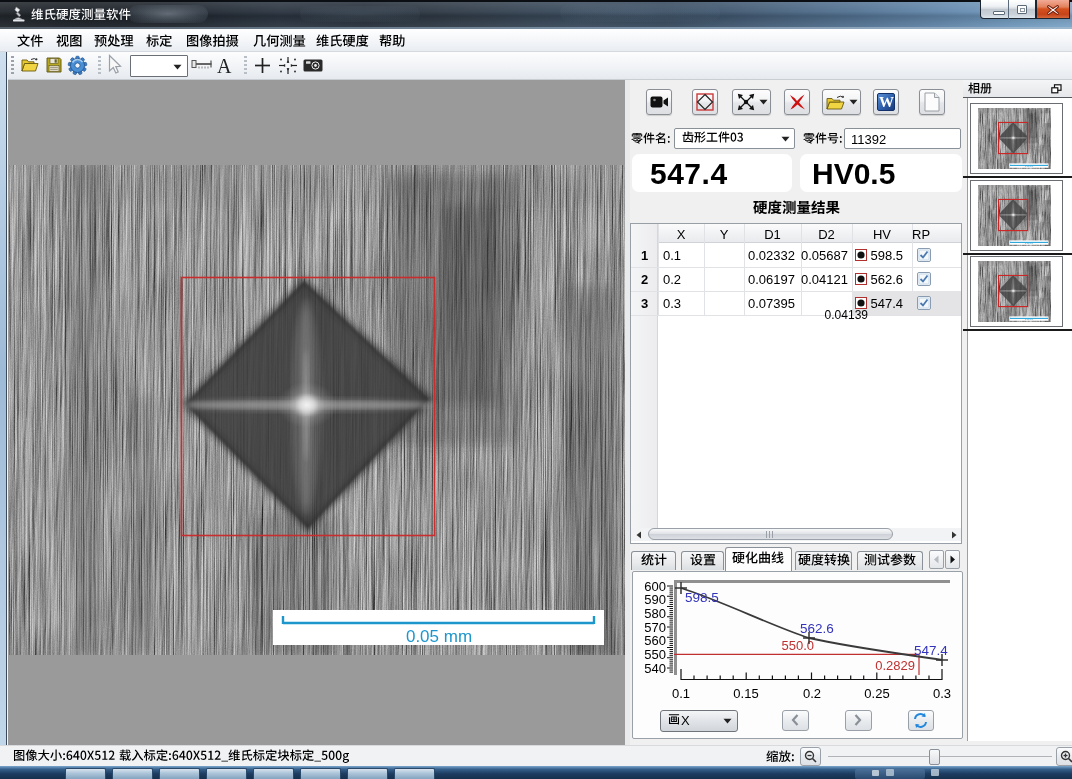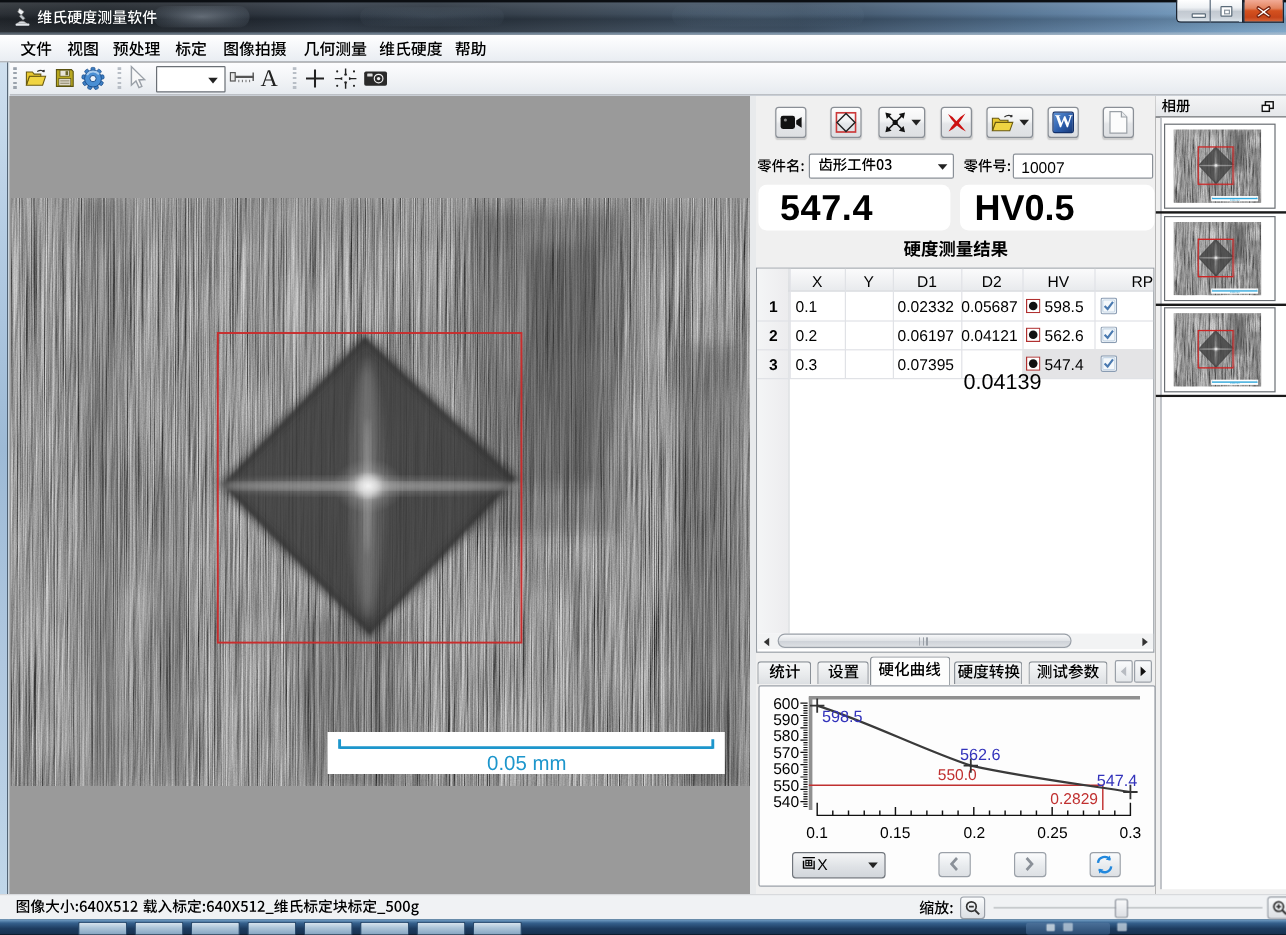--- a/index.html
+++ b/index.html
@@ -315,21 +315,21 @@
 <svg style="position:absolute;left:682px;top:131px" width="62" height="15" viewBox="0 0 62 15">
     <path d="M5.7 5.2C5.3 7.0 4.3 8.3 2.7 9.1C3.0 9.3 3.4 9.6 3.6 9.8C4.5 9.3 5.3 8.5 5.9 7.5C6.9 8.3 8.0 9.2 8.6 9.7L9.3 9.0C8.7 8.4 7.3 7.4 6.3 6.7C6.5 6.3 6.7 5.8 6.8 5.3L5.7 5.2ZM1.4 5.3L1.4 11.1L9.6 11.1L9.6 11.5L10.8 11.5L10.8 5.3L9.6 5.3L9.6 10.0L2.5 10.0L2.5 5.3L1.4 5.3ZM0.6 3.8L0.6 4.9L11.5 4.9L11.5 3.8L6.7 3.8L6.7 2.5L10.4 2.5L10.4 1.6L6.7 1.6L6.7 0.4L5.5 0.4L5.5 3.8L3.6 3.8L3.6 1.0L2.4 1.0L2.4 3.8L0.6 3.8ZM22.0 0.6C21.3 1.6 20.0 2.6 18.8 3.1C19.1 3.4 19.5 3.7 19.6 3.9C20.9 3.3 22.2 2.2 23.1 1.1L22.0 0.6ZM22.3 3.9C21.6 5.0 20.2 6.0 19.0 6.6C19.3 6.9 19.6 7.2 19.8 7.4C21.0 6.7 22.5 5.6 23.4 4.4L22.3 3.9ZM22.6 7.2C21.7 8.6 20.1 9.9 18.3 10.6C18.6 10.9 19.0 11.3 19.2 11.6C21.0 10.7 22.6 9.3 23.7 7.6L22.6 7.2ZM16.7 2.2L16.7 5.1L15.0 5.1L15.0 2.2L16.7 2.2ZM12.4 5.1L12.4 6.2L13.9 6.2C13.9 7.9 13.6 9.5 12.3 10.9C12.6 11.0 13.0 11.4 13.2 11.7C14.6 10.1 15.0 8.1 15.0 6.2L16.7 6.2L16.7 11.6L17.8 11.6L17.8 6.2L19.0 6.2L19.0 5.1L17.8 5.1L17.8 2.2L18.9 2.2L18.9 1.2L12.6 1.2L12.6 2.2L13.9 2.2L13.9 5.1L12.4 5.1ZM24.6 9.6L24.6 10.7L35.4 10.7L35.4 9.6L30.6 9.6L30.6 2.9L34.8 2.9L34.8 1.7L25.2 1.7L25.2 2.9L29.3 2.9L29.3 9.6L24.6 9.6ZM39.8 6.3L39.8 7.5L43.2 7.5L43.2 11.6L44.3 11.6L44.3 7.5L47.5 7.5L47.5 6.3L44.3 6.3L44.3 3.9L47.0 3.9L47.0 2.8L44.3 2.8L44.3 0.6L43.2 0.6L43.2 2.8L41.8 2.8C42.0 2.3 42.1 1.8 42.2 1.3L41.1 1.1C40.8 2.6 40.3 4.1 39.6 5.1C39.9 5.2 40.4 5.5 40.6 5.7C40.9 5.2 41.2 4.6 41.4 3.9L43.2 3.9L43.2 6.3L39.8 6.3ZM39.1 0.5C38.5 2.2 37.4 4.0 36.3 5.1C36.5 5.4 36.8 6.0 36.9 6.3C37.3 6.0 37.6 5.6 37.9 5.1L37.9 11.6L39.0 11.6L39.0 3.4C39.4 2.6 39.8 1.7 40.2 0.8L39.1 0.5ZM51.4 10.7C53.1 10.7 54.3 9.2 54.3 6.1C54.3 3.1 53.1 1.6 51.4 1.6C49.7 1.6 48.6 3.0 48.6 6.1C48.6 9.2 49.7 10.7 51.4 10.7ZM51.4 9.6C50.5 9.6 49.9 8.7 49.9 6.1C49.9 3.6 50.5 2.7 51.4 2.7C52.3 2.7 53.0 3.6 53.0 6.1C53.0 8.7 52.3 9.6 51.4 9.6ZM58.1 10.7C59.7 10.7 61.0 9.8 61.0 8.2C61.0 7.0 60.2 6.2 59.2 6.0L59.2 5.9C60.1 5.6 60.7 4.9 60.7 3.8C60.7 2.4 59.6 1.6 58.0 1.6C57.0 1.6 56.2 2.0 55.5 2.6L56.2 3.5C56.7 3.0 57.3 2.7 58.0 2.7C58.8 2.7 59.3 3.2 59.3 3.9C59.3 4.8 58.7 5.5 57.0 5.5L57.0 6.5C59.0 6.5 59.6 7.1 59.6 8.1C59.6 9.0 58.9 9.6 57.9 9.6C57.0 9.6 56.4 9.1 55.8 8.6L55.2 9.5C55.8 10.2 56.7 10.7 58.1 10.7Z" fill="#000"></path>
   </svg>
 <svg class="abs" style="left:781px;top:136px" width="9" height="6" viewBox="0 0 9 6">
     <path d="M0.5 0.8 L8.5 0.8 L4.5 5.5 Z" fill="#222"></path>
   </svg>
 <svg style="position:absolute;left:803px;top:132px" width="40" height="15" viewBox="0 0 40 15">
     <path d="M2.3 3.6L2.3 4.2L4.9 4.2L4.9 3.6L2.3 3.6ZM2.1 4.7L2.1 5.4L4.9 5.4L4.9 4.7L2.1 4.7ZM7.0 4.7L7.0 5.4L9.9 5.4L9.9 4.7L7.0 4.7ZM7.0 3.6L7.0 4.2L9.6 4.2L9.6 3.6L7.0 3.6ZM0.8 2.3L0.8 4.4L1.8 4.4L1.8 3.0L5.4 3.0L5.4 4.8L6.5 4.8L6.5 3.0L10.1 3.0L10.1 4.4L11.2 4.4L11.2 2.3L6.5 2.3L6.5 1.7L10.4 1.7L10.4 0.9L1.6 0.9L1.6 1.7L5.4 1.7L5.4 2.3L0.8 2.3ZM5.1 7.1C5.4 7.3 5.7 7.7 6.0 7.9L2.0 7.9L2.0 8.8L8.3 8.8C7.6 9.2 6.8 9.6 6.1 9.9C5.3 9.6 4.5 9.4 3.8 9.3L3.3 10.0C5.0 10.4 7.2 11.1 8.3 11.7L8.7 10.9C8.4 10.7 7.9 10.5 7.4 10.3C8.4 9.8 9.5 9.1 10.2 8.4L9.5 7.9L9.3 7.9L6.4 7.9L6.9 7.6C6.6 7.3 6.1 6.9 5.7 6.6L5.1 7.1ZM6.1 5.0C4.8 6.0 2.4 6.8 0.3 7.2C0.6 7.4 0.8 7.8 1.0 8.0C2.6 7.7 4.4 7.0 5.8 6.3C7.2 7.0 9.4 7.7 11.0 8.0C11.2 7.7 11.5 7.3 11.7 7.1C10.1 6.8 7.9 6.3 6.7 5.8L7.0 5.6L6.1 5.0ZM15.8 6.3L15.8 7.5L19.2 7.5L19.2 11.6L20.3 11.6L20.3 7.5L23.5 7.5L23.5 6.3L20.3 6.3L20.3 3.9L23.0 3.9L23.0 2.8L20.3 2.8L20.3 0.6L19.2 0.6L19.2 2.8L17.8 2.8C18.0 2.3 18.1 1.8 18.2 1.3L17.1 1.1C16.8 2.6 16.3 4.1 15.6 5.1C15.9 5.2 16.4 5.5 16.6 5.7C16.9 5.2 17.2 4.6 17.4 3.9L19.2 3.9L19.2 6.3L15.8 6.3ZM15.1 0.5C14.5 2.2 13.4 4.0 12.3 5.1C12.5 5.4 12.8 6.0 12.9 6.3C13.3 6.0 13.6 5.6 13.9 5.1L13.9 11.6L15.0 11.6L15.0 3.4C15.4 2.6 15.8 1.7 16.2 0.8L15.1 0.5ZM27.3 1.9L32.6 1.9L32.6 3.3L27.3 3.3L27.3 1.9ZM26.2 0.9L26.2 4.3L33.8 4.3L33.8 0.9L26.2 0.9ZM24.7 5.2L24.7 6.3L27.1 6.3C26.8 7.0 26.5 7.8 26.3 8.4L32.5 8.4C32.3 9.6 32.1 10.2 31.8 10.4C31.7 10.5 31.5 10.5 31.3 10.5C30.9 10.5 30.0 10.5 29.2 10.4C29.4 10.7 29.6 11.2 29.6 11.5C30.4 11.5 31.2 11.5 31.7 11.5C32.2 11.5 32.5 11.4 32.8 11.1C33.3 10.8 33.6 9.9 33.8 7.9C33.9 7.7 33.9 7.4 33.9 7.4L28.0 7.4L28.4 6.3L35.2 6.3L35.2 5.2L24.7 5.2ZM37.8 6.0C38.3 6.0 38.7 5.6 38.7 5.0C38.7 4.5 38.3 4.1 37.8 4.1C37.3 4.1 36.9 4.5 36.9 5.0C36.9 5.6 37.3 6.0 37.8 6.0ZM37.8 10.7C38.3 10.7 38.7 10.3 38.7 9.7C38.7 9.2 38.3 8.8 37.8 8.8C37.3 8.8 36.9 9.2 36.9 9.7C36.9 10.3 37.3 10.7 37.8 10.7Z" fill="#000"></path>
   </svg>
 <div class="abs" style="left:844px;top:128px;width:117px;height:21px;background:#fff;border:1px solid #8a9097;border-radius:2px">
-<span style="position:absolute;left:6px;top:3px;font-size:13px">10007</span>
+<span style="position:absolute;left:6px;top:3px;font-size:13px">11392</span>
   </div>
 <div class="abs" style="left:632px;top:154px;width:160px;height:38px;background:#fff;border-radius:7px"></div>
 <div class="abs" style="left:800px;top:154px;width:162px;height:38px;background:#fff;border-radius:7px"></div>
 <span class="abs" style="left:650px;top:157px;font-size:30px;font-weight:bold;letter-spacing:0.5px">547.4</span>
 <span class="abs" style="left:812px;top:157px;font-size:30px;font-weight:bold">HV0.5</span>
 <svg style="position:absolute;left:753px;top:200px" width="87" height="18" viewBox="0 0 87 18">
     <path d="M6.3 3.6L6.3 9.2L9.0 9.2C8.9 9.7 8.8 10.2 8.5 10.7C8.1 10.3 7.8 9.9 7.6 9.5L6.1 9.8C6.5 10.6 6.9 11.2 7.5 11.8C7.0 12.2 6.3 12.5 5.3 12.7C5.7 13.0 6.1 13.7 6.4 14.1C7.4 13.7 8.1 13.3 8.8 12.8C9.9 13.5 11.4 13.9 13.2 14.1C13.4 13.6 13.8 12.9 14.2 12.6C12.4 12.5 10.9 12.1 9.8 11.6C10.3 10.8 10.5 10.0 10.6 9.2L13.6 9.2L13.6 3.6L10.7 3.6L10.7 2.6L13.9 2.6L13.9 1.0L6.0 1.0L6.0 2.6L9.1 2.6L9.1 3.6L6.3 3.6ZM7.8 7.0L9.1 7.0L9.1 7.8L9.1 7.9L7.8 7.9L7.8 7.0ZM10.7 7.9L10.7 7.8L10.7 7.0L12.0 7.0L12.0 7.9L10.7 7.9ZM7.8 4.8L9.1 4.8L9.1 5.7L7.8 5.7L7.8 4.8ZM10.7 4.8L12.0 4.8L12.0 5.7L10.7 5.7L10.7 4.8ZM0.5 1.1L0.5 2.7L2.2 2.7C1.8 4.6 1.2 6.4 0.3 7.6C0.6 8.1 0.9 9.2 0.9 9.7C1.1 9.5 1.3 9.2 1.5 9.0L1.5 13.4L2.9 13.4L2.9 12.3L5.7 12.3L5.7 5.6L3.1 5.6C3.4 4.7 3.6 3.7 3.8 2.7L5.7 2.7L5.7 1.1L0.5 1.1ZM2.9 7.1L4.3 7.1L4.3 10.8L2.9 10.8L2.9 7.1ZM20.1 3.6L20.1 4.6L18.1 4.6L18.1 6.0L20.1 6.0L20.1 8.3L26.1 8.3L26.1 6.0L28.2 6.0L28.2 4.6L26.1 4.6L26.1 3.6L24.4 3.6L24.4 4.6L21.7 4.6L21.7 3.6L20.1 3.6ZM24.4 6.0L24.4 6.9L21.7 6.9L21.7 6.0L24.4 6.0ZM24.9 10.2C24.3 10.7 23.7 11.0 22.9 11.4C22.2 11.0 21.5 10.6 21.0 10.2L24.9 10.2ZM18.2 8.8L18.2 10.2L19.8 10.2L19.2 10.4C19.7 11.0 20.3 11.6 21.0 12.0C19.9 12.3 18.7 12.4 17.5 12.5C17.8 12.9 18.1 13.5 18.2 14.0C19.9 13.8 21.5 13.5 22.9 13.0C24.2 13.5 25.8 13.9 27.6 14.1C27.8 13.6 28.2 12.9 28.6 12.5C27.3 12.5 26.0 12.3 24.9 12.0C26.0 11.3 26.9 10.5 27.5 9.3L26.4 8.8L26.1 8.8L18.2 8.8ZM21.2 0.7C21.3 1.0 21.5 1.4 21.6 1.7L16.1 1.7L16.1 5.6C16.1 7.8 16.0 11.0 14.8 13.3C15.3 13.4 16.1 13.8 16.4 14.0C17.7 11.7 17.8 8.0 17.8 5.6L17.8 3.3L28.3 3.3L28.3 1.7L23.5 1.7C23.4 1.2 23.2 0.7 23.0 0.3L21.2 0.7ZM33.4 1.2L33.4 10.7L34.7 10.7L34.7 2.5L37.2 2.5L37.2 10.7L38.6 10.7L38.6 1.2L33.4 1.2ZM41.3 0.7L41.3 12.3C41.3 12.5 41.2 12.6 41.0 12.6C40.8 12.6 40.1 12.6 39.4 12.6C39.5 13.0 39.7 13.6 39.8 14.0C40.8 14.0 41.6 14.0 42.0 13.7C42.5 13.5 42.6 13.1 42.6 12.3L42.6 0.7L41.3 0.7ZM39.3 1.8L39.3 10.7L40.6 10.7L40.6 1.8L39.3 1.8ZM30.0 1.8C30.8 2.3 31.8 2.9 32.3 3.4L33.4 2.0C32.9 1.6 31.8 0.9 31.0 0.6L30.0 1.8ZM29.4 5.7C30.2 6.1 31.3 6.8 31.8 7.2L32.8 5.8C32.2 5.4 31.1 4.8 30.4 4.5L29.4 5.7ZM29.7 13.0L31.2 13.9C31.8 12.5 32.4 10.8 32.9 9.2L31.5 8.3C31.0 10.0 30.2 11.9 29.7 13.0ZM35.3 3.2L35.3 8.8C35.3 10.4 35.1 12.0 32.8 13.0C33.0 13.2 33.4 13.8 33.6 14.1C34.9 13.5 35.6 12.6 36.1 11.7C36.7 12.4 37.5 13.4 37.8 13.9L38.9 13.3C38.5 12.6 37.7 11.7 37.0 11.0L36.1 11.6C36.5 10.7 36.6 9.7 36.6 8.8L36.6 3.2L35.3 3.2ZM47.7 3.1L53.7 3.1L53.7 3.6L47.7 3.6L47.7 3.1ZM47.7 1.8L53.7 1.8L53.7 2.3L47.7 2.3L47.7 1.8ZM46.0 0.9L46.0 4.5L55.5 4.5L55.5 0.9L46.0 0.9ZM44.2 4.9L44.2 6.2L57.4 6.2L57.4 4.9L44.2 4.9ZM47.4 8.9L49.9 8.9L49.9 9.4L47.4 9.4L47.4 8.9ZM51.6 8.9L54.1 8.9L54.1 9.4L51.6 9.4L51.6 8.9ZM47.4 7.5L49.9 7.5L49.9 8.0L47.4 8.0L47.4 7.5ZM51.6 7.5L54.1 7.5L54.1 8.0L51.6 8.0L51.6 7.5ZM44.1 12.4L44.1 13.7L57.4 13.7L57.4 12.4L51.6 12.4L51.6 11.9L56.1 11.9L56.1 10.8L51.6 10.8L51.6 10.3L55.8 10.3L55.8 6.6L45.7 6.6L45.7 10.3L49.9 10.3L49.9 10.8L45.4 10.8L45.4 11.9L49.9 11.9L49.9 12.4L44.1 12.4ZM58.4 11.7L58.7 13.5C60.2 13.2 62.2 12.8 64.1 12.3L64.0 10.7C62.0 11.1 59.8 11.5 58.4 11.7ZM58.8 6.7C59.1 6.6 59.4 6.5 60.7 6.3C60.2 7.0 59.8 7.5 59.6 7.7C59.1 8.2 58.8 8.5 58.4 8.6C58.6 9.1 58.9 9.9 59.0 10.3C59.4 10.1 60.0 9.9 64.0 9.2C63.9 8.8 63.9 8.2 63.9 7.7L61.4 8.1C62.4 6.9 63.4 5.6 64.2 4.3L62.7 3.3C62.4 3.8 62.1 4.3 61.8 4.8L60.6 4.9C61.4 3.8 62.2 2.5 62.8 1.2L61.0 0.4C60.4 2.0 59.5 3.7 59.1 4.2C58.8 4.6 58.6 4.9 58.2 5.0C58.4 5.5 58.7 6.3 58.8 6.7ZM67.0 0.4L67.0 2.2L64.0 2.2L64.0 3.9L67.0 3.9L67.0 5.5L64.4 5.5L64.4 7.1L71.5 7.1L71.5 5.5L68.8 5.5L68.8 3.9L71.9 3.9L71.9 2.2L68.8 2.2L68.8 0.4L67.0 0.4ZM64.7 8.2L64.7 14.1L66.4 14.1L66.4 13.4L69.5 13.4L69.5 14.0L71.3 14.0L71.3 8.2L64.7 8.2ZM66.4 11.9L66.4 9.8L69.5 9.8L69.5 11.9L66.4 11.9ZM74.7 1.1L74.7 7.2L78.9 7.2L78.9 8.1L73.3 8.1L73.3 9.7L77.6 9.7C76.4 10.8 74.6 11.7 72.8 12.2C73.2 12.6 73.7 13.3 74.0 13.7C75.8 13.0 77.5 11.9 78.9 10.6L78.9 14.1L80.7 14.1L80.7 10.5C82.1 11.8 83.8 12.9 85.5 13.6C85.8 13.1 86.3 12.5 86.7 12.1C85.0 11.6 83.3 10.7 82.0 9.7L86.3 9.7L86.3 8.1L80.7 8.1L80.7 7.2L84.9 7.2L84.9 1.1L74.7 1.1ZM76.5 4.8L78.9 4.8L78.9 5.8L76.5 5.8L76.5 4.8ZM80.7 4.8L83.0 4.8L83.0 5.8L80.7 5.8L80.7 4.8ZM76.5 2.6L78.9 2.6L78.9 3.5L76.5 3.5L76.5 2.6ZM80.7 2.6L83.0 2.6L83.0 3.5L80.7 3.5L80.7 2.6Z" fill="#000"></path>
   </svg>
 <div class="abs" style="left:630px;top:223px;width:332px;height:321px;background:#fff;border:1px solid #999fa6"></div>
 <div class="abs" style="left:631px;top:224px;width:330px;height:19px;background:linear-gradient(180deg,#fbfbfc,#f0f1f3 60%,#e8eaed);border-bottom:1px solid #cfd3d8"></div>
@@ -338,21 +338,21 @@
 <span class="abs" style="left:658px;top:227px;width:46px;text-align:center;font-size:13px">X</span>
 <div class="abs" style="left:704px;top:224px;width:1px;height:91px;background:#e0e2e6"></div>
 <span class="abs" style="left:704px;top:227px;width:40px;text-align:center;font-size:13px">Y</span>
 <div class="abs" style="left:744px;top:224px;width:1px;height:91px;background:#e0e2e6"></div>
 <span class="abs" style="left:744px;top:227px;width:57px;text-align:center;font-size:13px">D1</span>
 <div class="abs" style="left:801px;top:224px;width:1px;height:91px;background:#e0e2e6"></div>
 <span class="abs" style="left:801px;top:227px;width:51px;text-align:center;font-size:13px">D2</span>
 <div class="abs" style="left:852px;top:224px;width:1px;height:91px;background:#e0e2e6"></div>
 <span class="abs" style="left:852px;top:227px;width:60px;text-align:center;font-size:13px">HV</span>
 <div class="abs" style="left:912px;top:224px;width:1px;height:91px;background:#e0e2e6"></div>
-<span class="abs" style="left:912px;top:227px;width:49px;text-align:right;font-size:13px">RP</span>
+<span class="abs" style="left:912px;top:227px;width:49px;text-align:left;font-size:13px">RP</span>
 <div class="abs" style="left:631px;top:267px;width:330px;height:1px;background:#e0e2e6"></div>
 <span class="abs" style="left:631px;top:248px;width:27px;text-align:center;font-size:13px;font-weight:bold">1</span>
 <span class="abs" style="left:663px;top:248px;font-size:13px">0.1</span>
 <span class="abs" style="left:744px;top:248px;width:51px;text-align:right;font-size:13px">0.02332</span>
 <span class="abs" style="left:801px;top:248px;width:45px;text-align:right;font-size:13px">0.05687</span>
 <svg class="abs" style="left:855px;top:249px" width="12" height="12" viewBox="0 0 12 12">
 <rect x="0.5" y="0.5" width="11" height="11" fill="#fff" stroke="#b03030" stroke-width="1"></rect>
 <circle cx="6" cy="6" r="3.6" fill="#111"></circle>
   </svg>
 <span class="abs" style="left:852px;top:248px;width:51px;text-align:right;font-size:13px">598.5</span>
@@ -374,21 +374,21 @@
 <svg class="abs" style="left:917px;top:272px" width="14" height="14" viewBox="0 0 14 14">
 <rect x="0.5" y="0.5" width="13" height="13" rx="1.5" fill="#f4f8fb" stroke="#8a9cb2" stroke-width="1"></rect>
 <rect x="2" y="2" width="10" height="10" rx="1" fill="none" stroke="#c8d8e8" stroke-width="1"></rect>
 <path d="M3.5 7 L6 9.5 L10.5 3.5" fill="none" stroke="#4a7ab0" stroke-width="1.8"></path>
   </svg>
 <div class="abs" style="left:852px;top:291px;width:109px;height:24px;background:#e4e4e6"></div>
 <div class="abs" style="left:631px;top:315px;width:330px;height:1px;background:#e0e2e6"></div>
 <span class="abs" style="left:631px;top:296px;width:27px;text-align:center;font-size:13px;font-weight:bold">3</span>
 <span class="abs" style="left:663px;top:296px;font-size:13px">0.3</span>
 <span class="abs" style="left:744px;top:296px;width:51px;text-align:right;font-size:13px">0.07395</span>
-<span class="abs" style="left:801px;top:308px;width:67px;text-align:right;font-size:18px">0.04139</span>
+<span class="abs" style="left:801px;top:308px;width:67px;text-align:right;font-size:12px">0.04139</span>
 <svg class="abs" style="left:855px;top:297px" width="12" height="12" viewBox="0 0 12 12">
 <rect x="0.5" y="0.5" width="11" height="11" fill="#fff" stroke="#b03030" stroke-width="1"></rect>
 <circle cx="6" cy="6" r="3.6" fill="#111"></circle>
   </svg>
 <span class="abs" style="left:852px;top:296px;width:51px;text-align:right;font-size:13px">547.4</span>
 <svg class="abs" style="left:917px;top:296px" width="14" height="14" viewBox="0 0 14 14">
 <rect x="0.5" y="0.5" width="13" height="13" rx="1.5" fill="#f4f8fb" stroke="#8a9cb2" stroke-width="1"></rect>
 <rect x="2" y="2" width="10" height="10" rx="1" fill="none" stroke="#c8d8e8" stroke-width="1"></rect>
 <path d="M3.5 7 L6 9.5 L10.5 3.5" fill="none" stroke="#4a7ab0" stroke-width="1.8"></path>
   </svg>

